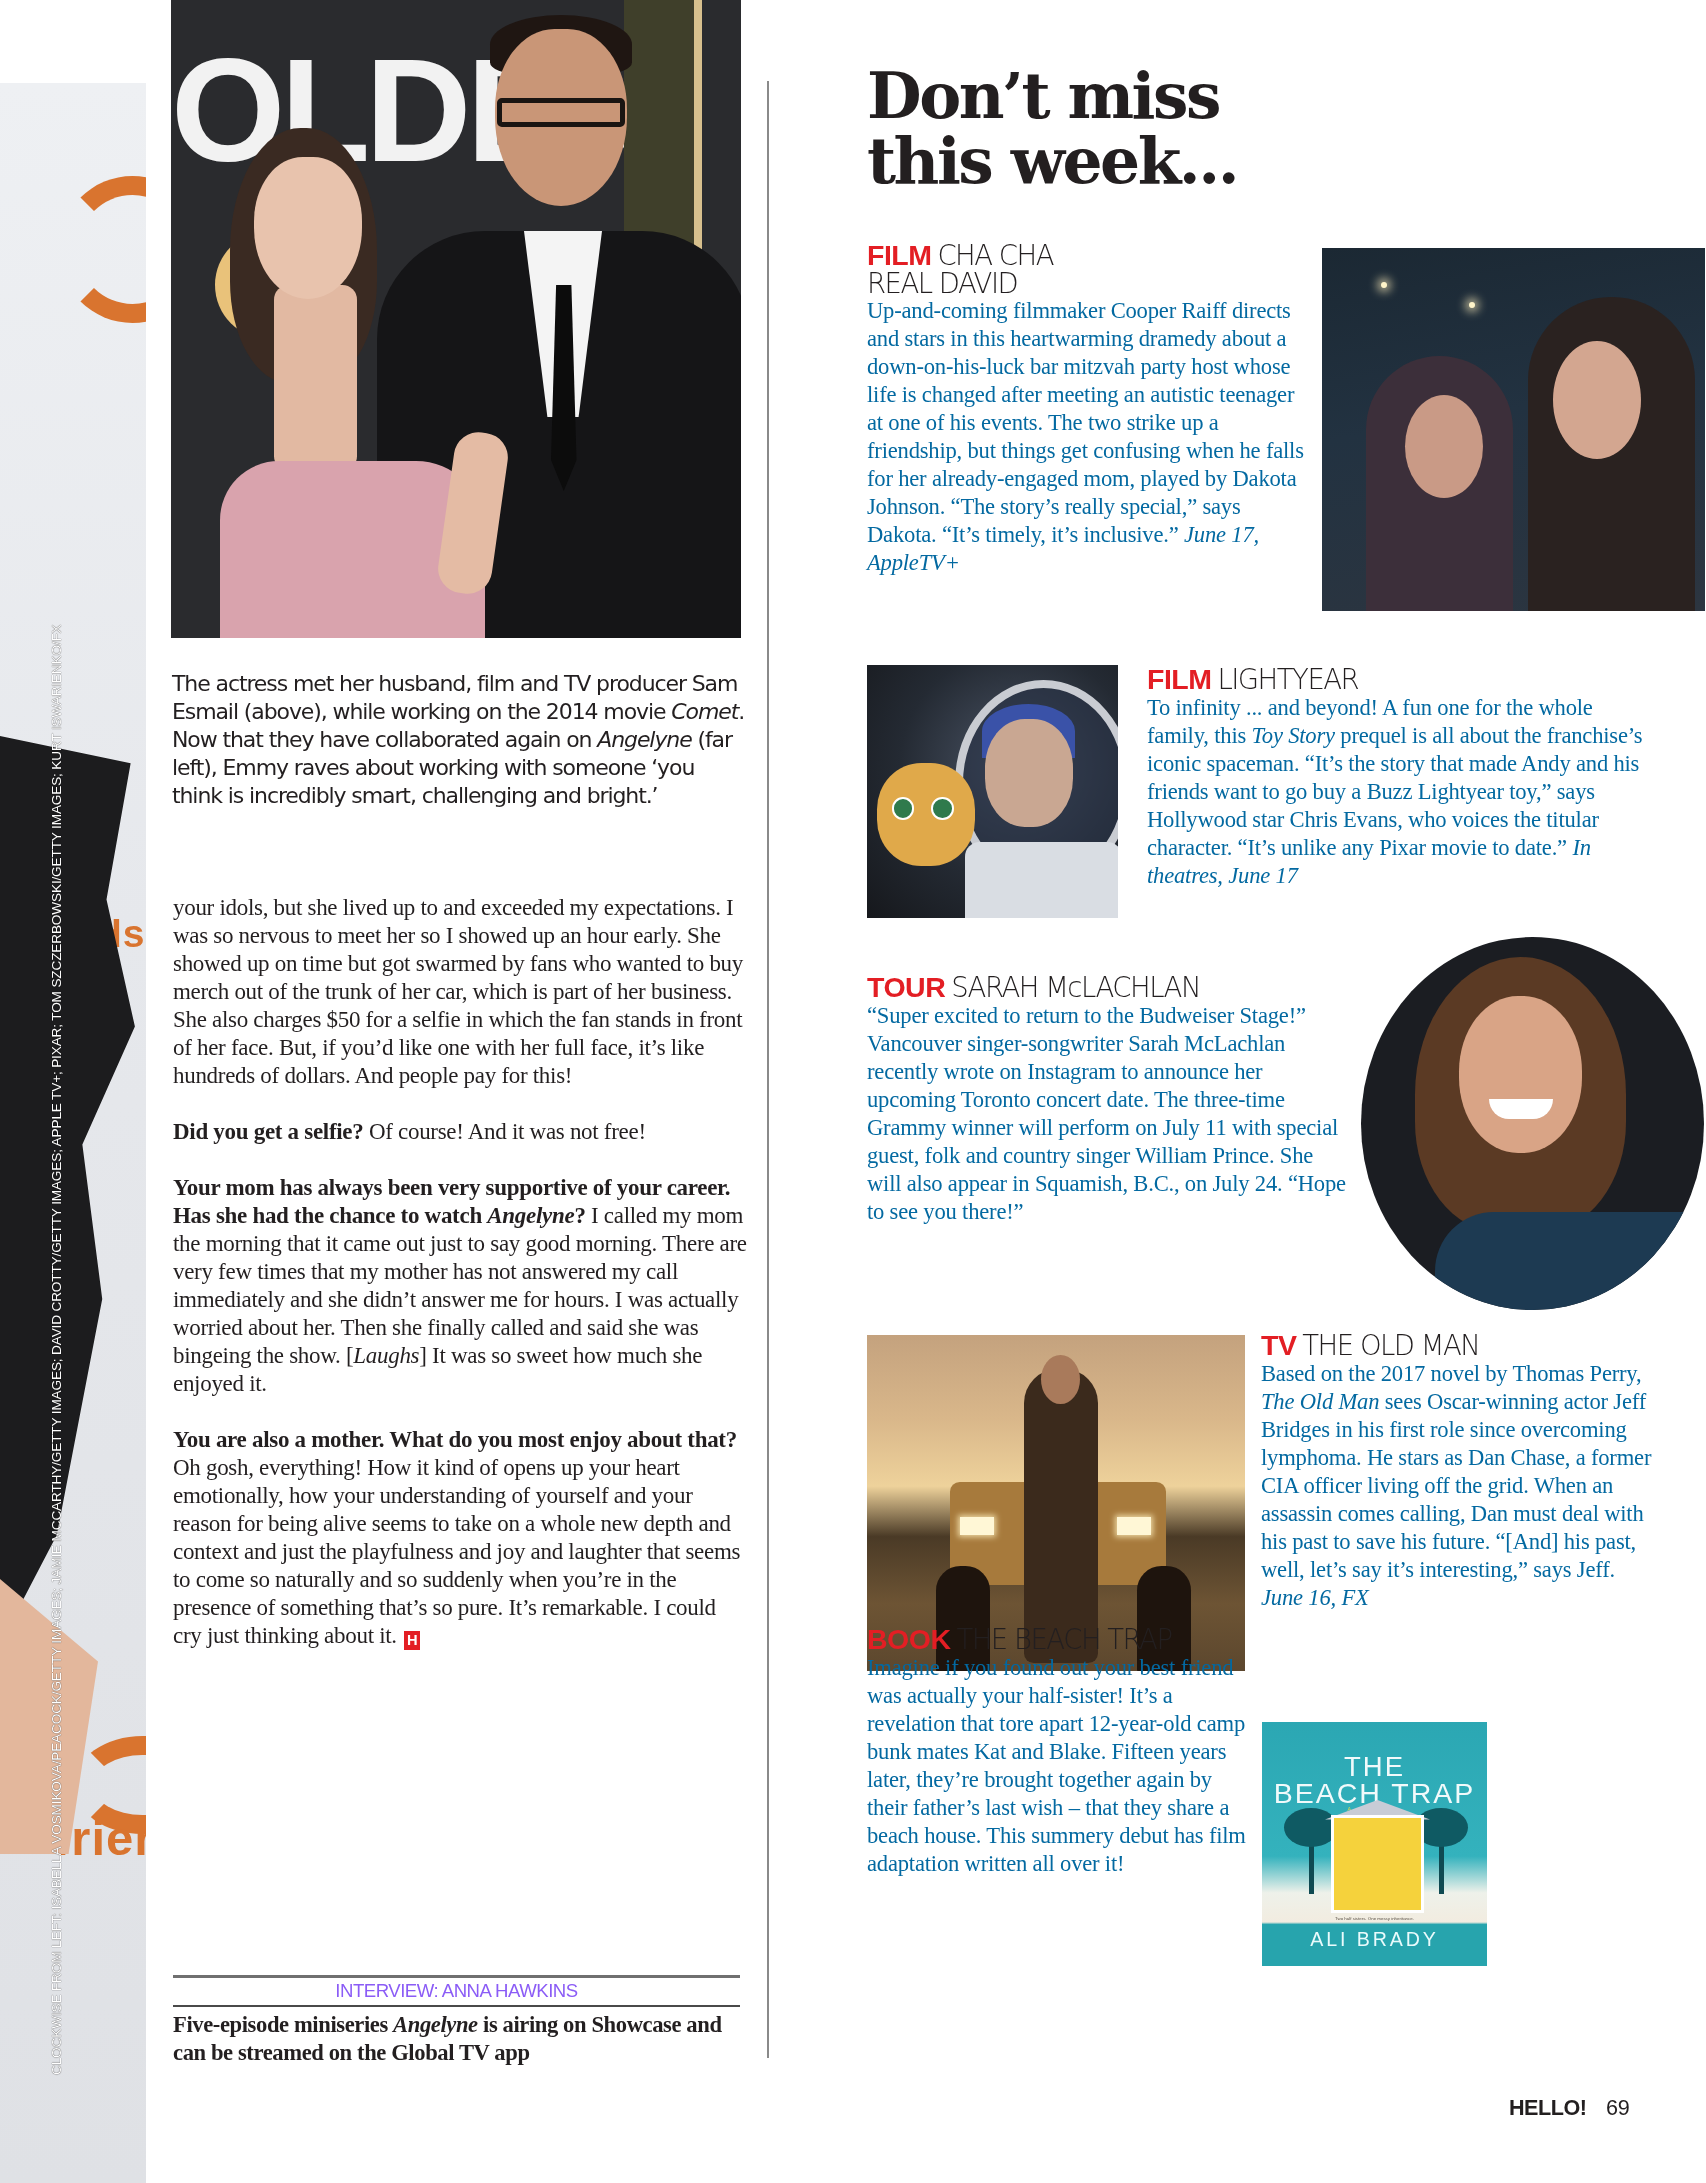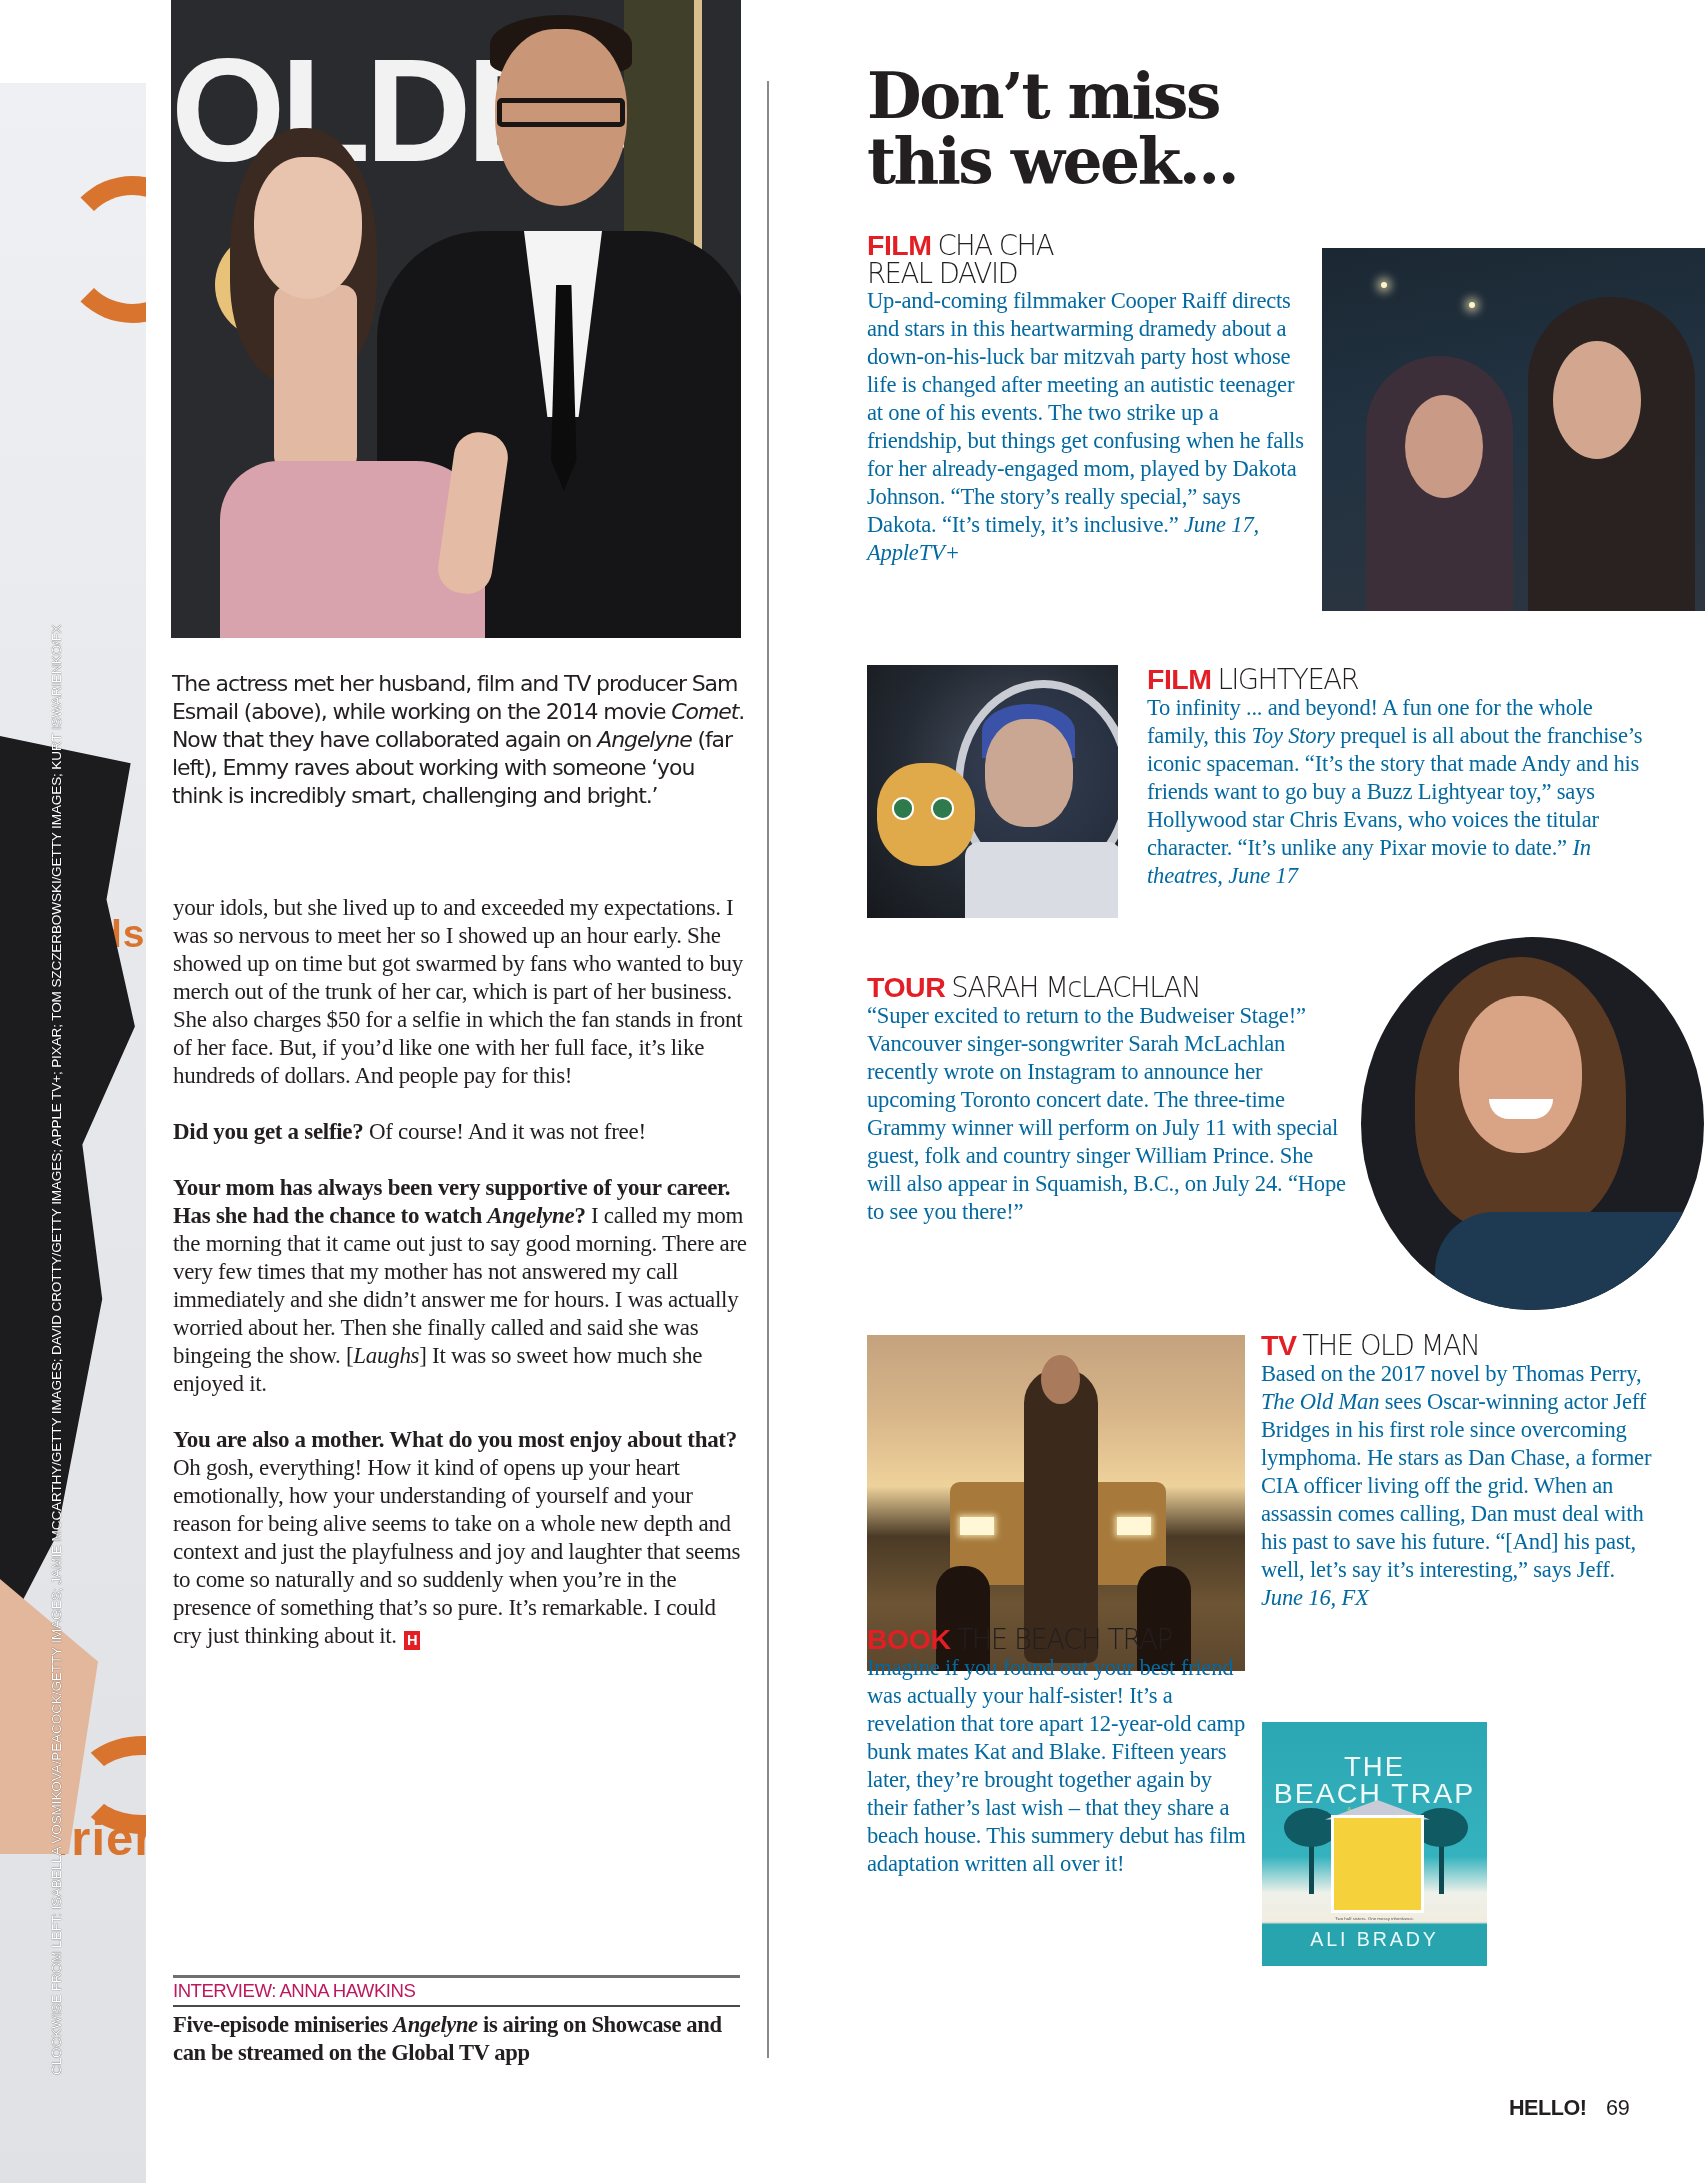--- a/index.html
+++ b/index.html
@@ -79,43 +79,43 @@
   .body-col b { font-weight: 700; }
   .body-col i { font-style: italic; }
   .end-mark {
     display: inline-block; width: 16.7px; height: 18.6px; margin-left: 6.9px; vertical-align: -2px;
     background: #e31e24; color: #fff; font-family: "Liberation Sans", sans-serif; font-weight: 700;
     font-size: 14.7px; line-height: 18.6px; text-align: center;
   }
 
   .byline-rule-top { position: absolute; left: 173px; top: 1975px; width: 567px; height: 2.9px; background: #707070; }
   .byline {
-    position: absolute; left: 173px; top: 1980px; width: 567px; 
-    font-family: "Liberation Sans", sans-serif; font-size: 18.6px; letter-spacing: -0.5px; color: #be185d;
+    position: absolute; left: 173px; top: 1980px; width: 567px; text-align: center;
+    font-family: "Liberation Sans", sans-serif; font-size: 18.6px; letter-spacing: -0.5px; color: #8b5cf6;
   }
   .byline-rule-bottom { position: absolute; left: 173px; top: 2005px; width: 567px; height: 1.5px; background: #4a4a4a; }
   .footnote {
     position: absolute; left: 173px; top: 2011px; width: 579px;
     font-family: "Liberation Serif", serif; font-weight: 700; font-size: 22.6px; line-height: 28px; letter-spacing: -0.4px;
   }
   .footnote i { font-style: italic; }
 
   
   .headline {
     position: absolute; left: 867px; top: 64px;
     font-family: "DejaVu Serif", serif; font-weight: 700; font-size: 63px; line-height: 65px; letter-spacing: -2.5px;
     color: #231f20;
   }
   .item-head { font-family: "DejaVu Sans", sans-serif; font-size: 27.5px; line-height: 27.5px; letter-spacing: -1.5px; color: #231f20; font-weight: 300; }
   .item-head .cat { font-family: "Liberation Sans", sans-serif; font-weight: 700; color: #e31e24; letter-spacing: -0.5px; margin-right: 5.9px; font-size: 28.5px; }
   .item-body { font-family: "Liberation Serif", serif; font-size: 22.6px; line-height: 28px; letter-spacing: -0.2px; color: #0369a1; }
   .item-body i { font-style: italic; }
 
   .item { position: absolute; }
-  #item-cha { left: 867px; top: 232px; width: 442px; }
+  #item-cha { left: 867px; top: 242px; width: 442px; }
   #item-light { left: 1147px; top: 666px; width: 496px; }
   #item-tour { left: 867px; top: 974px; width: 481px; }
   #item-tv { left: 1261px; top: 1332px; width: 392px; }
   #item-book { left: 867px; top: 1626px; width: 383px; }
 
   
   .photo { position: absolute; overflow: hidden; }
   #photo-cha { left: 1322px; top: 248px; width: 383px; height: 363px; background: linear-gradient(170deg,#1b2833 0%,#223241 45%,#2c3540 100%); }
   #photo-cha .girl1 { position: absolute; left: 44px; top: 108px; width: 147px; height: 275px; border-radius: 74px 74px 14.7px 14.7px; background: #3c2f3a; }
   #photo-cha .girl1-face { position: absolute; left: 83px; top: 147px; width: 78px; height: 103px; border-radius: 50%; background: #c99a86; }

